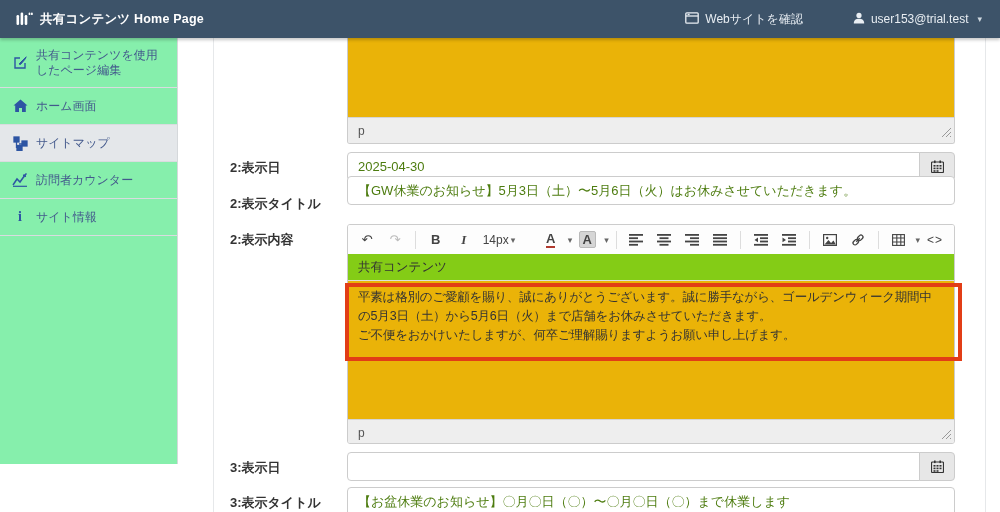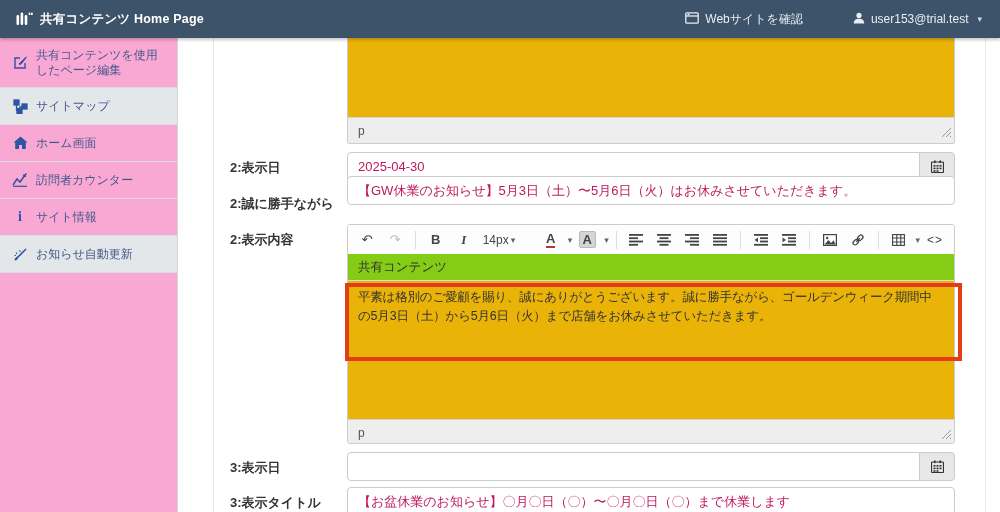--- a/index.html
+++ b/index.html
@@ -9,40 +9,40 @@
   
   .navbar{position:absolute;left:0;top:0;width:1000px;height:38px;background:#3d5369;
     box-shadow:0 2px 3px rgba(0,0,0,.22);display:flex;align-items:center;z-index:100;}
   .brand{display:flex;align-items:center;gap:7px;margin-left:16px;cursor:pointer;}
   .brand-text{color:#fff;font-size:12.5px;font-weight:bold;letter-spacing:.2px;}
   .nav-right{margin-left:auto;display:flex;align-items:center;gap:30px;margin-right:18px;}
   .nav-link{display:flex;align-items:center;gap:6px;color:#e9eef3;font-size:12px;cursor:pointer;padding-left:20px;}
   .nav-caret{font-size:9px;margin-left:3px;color:#cfd8e0;}
 
   
-  .sidebar{position:absolute;left:0;top:38px;width:178px;height:474px;background:#f9a8d4;
+  .sidebar{position:absolute;left:0;top:38px;width:178px;height:426px;background:#86efac;
     border-right:1px solid #d5d8db;box-sizing:border-box;}
   .side-item{display:flex;align-items:center;gap:8px;padding:0 12px;height:37px;
     border-bottom:1px solid #d9dcdf;box-sizing:border-box;cursor:pointer;}
   .side-item.tall{height:50px;}
   .side-item.shade{background:#e4e7ea;}
   .side-label{font-size:12px;line-height:15px;color:#43598c;}
   .side-ico{flex:0 0 16px;display:flex;align-items:center;justify-content:center;color:#2d55a3;}
   .info-glyph{font-family:"Liberation Serif",serif;font-weight:bold;font-size:14px;color:#2d55a3;}
 
   
   .vline{position:absolute;top:38px;bottom:0;width:1px;background:#e6e8ea;}
 
   
   .flabel{position:absolute;left:230px;font-size:13px;font-weight:bold;color:#333;}
 
   
   .abs{position:absolute;box-sizing:border-box;}
   .txt-input{width:100%;height:100%;box-sizing:border-box;border:1px solid #ccc;border-radius:4px;
-    padding:0 10px;font-size:13px;color:#be185d;font-family:inherit;background:#fff;outline:none;}
+    padding:0 10px;font-size:13px;color:#4d7c0f;font-family:inherit;background:#fff;outline:none;}
   .date-group{display:flex;}
   .date-group .txt-input{flex:1;border-radius:4px 0 0 4px;}
   .date-addon{flex:0 0 34px;margin-left:-1px;background:#e7e7e7;border:1px solid #ccc;
     border-radius:0 4px 4px 0;display:flex;align-items:center;justify-content:center;color:#333;cursor:pointer;}
 
   
   .editor{background:#fff;border:1px solid #ccc;border-radius:3px;overflow:hidden;}
   .editor.cut-top{border-top:none;border-radius:0 0 3px 3px;}
   .ed-content{background:#eab308;position:relative;}
   .ed-status{background:#eeeeee;border-top:1px solid #d5d5d5;position:relative;
@@ -116,64 +116,54 @@
   <div class="sidebar">
     <div class="side-item tall">
       <span class="side-ico">
         <svg width="15" height="15" viewBox="0 0 15 15" fill="none" stroke="currentColor" stroke-width="1.4">
           <path d="M12 8 V13 H2 V3 H7"></path>
           <path d="M6 9 L13.2 1.8 L12 4.2 L7.5 9.5 L6 9 Z" fill="currentColor" stroke-width="1"></path>
         </svg>
       </span>
       <span class="side-label">共有コンテンツを使用したページ編集</span>
     </div>
+    <div class="side-item">
+      <span class="side-ico">
+        <svg width="15" height="14" viewBox="0 0 15 14" fill="currentColor">
+          <path d="M7.5 0.5 L14.5 6.5 L12.8 6.5 L12.8 13 L9 13 L9 9 L6 9 L6 13 L2.2 13 L2.2 6.5 L0.5 6.5 Z"></path>
+        </svg>
+      </span>
+      <span class="side-label">ホーム画面</span>
+    </div>
     <div class="side-item shade">
       <span class="side-ico">
         <svg width="15" height="15" viewBox="0 0 15 15" fill="none" stroke="currentColor" stroke-width="1.3">
           <rect x="1" y="1" width="5" height="5" fill="currentColor"></rect>
           <rect x="9" y="5" width="5" height="5" fill="currentColor"></rect>
           <rect x="4" y="9.5" width="5" height="5" fill="currentColor"></rect>
           <path d="M3.5 6 V12 M6 8 H9"></path>
         </svg>
       </span>
       <span class="side-label">サイトマップ</span>
     </div>
     <div class="side-item">
       <span class="side-ico">
-        <svg width="15" height="14" viewBox="0 0 15 14" fill="currentColor">
-          <path d="M7.5 0.5 L14.5 6.5 L12.8 6.5 L12.8 13 L9 13 L9 9 L6 9 L6 13 L2.2 13 L2.2 6.5 L0.5 6.5 Z"></path>
-        </svg>
-      </span>
-      <span class="side-label">ホーム画面</span>
-    </div>
-    <div class="side-item">
-      <span class="side-ico">
         <svg width="16" height="14" viewBox="0 0 16 14" fill="none" stroke="currentColor" stroke-width="1.5">
           <path d="M1 12 L5 6 L8 9 L13 2"></path>
           <path d="M13 2 L14.5 0.5 M13 2 L11 2.2 M13 2 L13.4 4"></path>
           <path d="M1 13.3 H15" stroke-width="1.2"></path>
         </svg>
       </span>
       <span class="side-label">訪問者カウンター</span>
     </div>
     <div class="side-item">
       <span class="side-ico">
         <span class="info-glyph">i</span>
       </span>
       <span class="side-label">サイト情報</span>
-    </div>
-    <div class="side-item shade">
-      <span class="side-ico">
-        <svg width="15" height="15" viewBox="0 0 15 15" fill="none" stroke="currentColor" stroke-width="1.6">
-          <path d="M4 11 L13 2"></path>
-          <path d="M1.5 8.5 l1.4 0 M3.5 5.5 l0 1.4 M6.5 3.5 l1 1" stroke-width="1.2"></path>
-          <path d="M2 13 L4.5 10.5" stroke-width="2.2"></path>
-        </svg>
-      </span>
-      <span class="side-label">お知らせ自動更新</span>
     </div>
   </div>
 
   <div class="vline" style="left:213px;"></div>
   <div class="vline" style="left:985px;"></div>
 
   <div class="abs editor cut-top" style="left:347px;top:38px;width:608px;height:106px;">
     <div class="ed-content" style="height:79px;"></div>
     <div class="ed-status">
       <span class="ptag">p</span>
@@ -200,21 +190,21 @@
           <rect x="8.5" y="5" width="2" height="1.6"></rect>
         <rect x="2.5" y="7.6" width="2" height="1.6"></rect>
           <rect x="5.5" y="7.6" width="2" height="1.6"></rect>
           <rect x="8.5" y="7.6" width="2" height="1.6"></rect>
         <rect x="2.5" y="10.2" width="2" height="1.6"></rect>
           <rect x="5.5" y="10.2" width="2" height="1.6"></rect>
       </svg>
     </span>
   </div>
 
-  <div class="flabel" style="top:195px;">2:誠に勝手ながら</div>
+  <div class="flabel" style="top:195px;">2:表示タイトル</div>
   <div class="abs" style="left:347px;top:176px;width:608px;height:29px;">
     <input class="txt-input" type="text" value="【GW休業のお知らせ】5月3日（土）〜5月6日（火）はお休みさせていただきます。" style="">
   </div>
 
   <div class="flabel" style="top:231px;">2:表示内容</div>
   <div class="abs editor" style="left:347px;top:224px;width:608px;height:220px;">
 
     <div class="toolbar">
       <span class="tb-btn">↶</span>
       <span class="tb-btn disabled">↷</span>
@@ -316,20 +306,21 @@
       <span class="tb-btn code-glyph">&lt;&gt;</span>
     </div>
 
     <div class="shared-row">
       <span class="shared-label">共有コンテンツ</span>
     </div>
 
     <div class="ed-content" style="height:138px;border-top:1px solid #ddd;">
       <div class="edit-area">
         <p>平素は格別のご愛顧を賜り、誠にありがとうございます。誠に勝手ながら、ゴールデンウィーク期間中の5月3日（土）から5月6日（火）まで店舗をお休みさせていただきます。</p>
+        <p>ご不便をおかけいたしますが、何卒ご理解賜りますようお願い申し上げます。</p>
       </div>
     </div>
 
     <div class="ed-status">
       <span class="ptag">p</span>
       <span class="grip">
         <svg width="9" height="9" viewBox="0 0 9 9" stroke="#999" stroke-width="1">
           <line x1="9" y1="0" x2="0" y2="9"></line>
             <line x1="9" y1="4" x2="4" y2="9"></line>
             <line x1="9" y1="8" x2="8" y2="9"></line>

